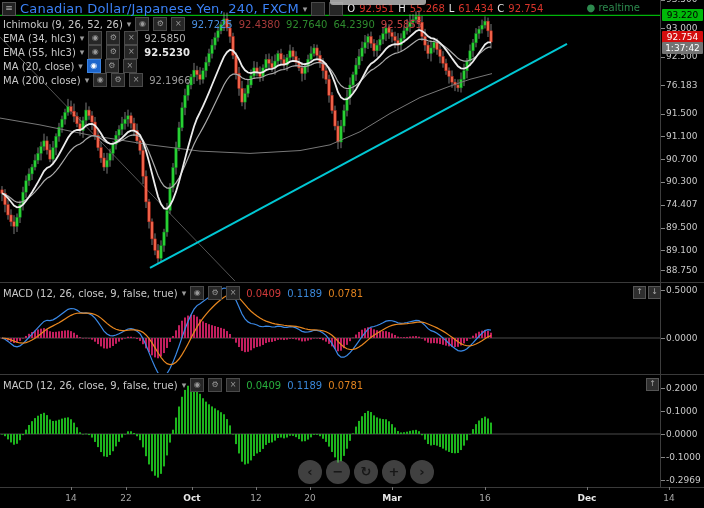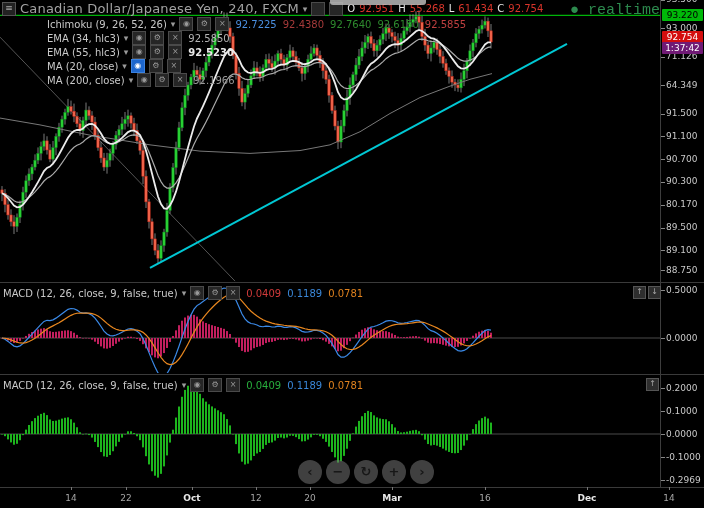--- a/index.html
+++ b/index.html
@@ -4,33 +4,33 @@
 <style>
   html,body{margin:0;padding:0;background:#000;}
   #app{position:relative;width:704px;height:508px;background:#000;overflow:hidden;
        font-family:"DejaVu Sans","Liberation Sans",sans-serif;}
   .abs{position:absolute;}
   svg{position:absolute;display:block;}
   
   #title-row{left:2px;top:1px;height:15px;display:flex;align-items:center;gap:4px;z-index:30;}
   #menu-box{width:12px;height:12px;background:#222;border:1px solid #555;color:#aaa;font-size:9px;
             line-height:11px;text-align:center;}
-  #chart-title{color:#a3a3a3;font-size:13px;letter-spacing:.2px;white-space:nowrap;}
+  #chart-title{color:#3b82f6;font-size:13px;letter-spacing:.2px;white-space:nowrap;}
   .caret{color:#999;font-size:9px;}
   .icon-box{width:12px;height:12px;background:#262626;border:1px solid #4a4a4a;color:#999;
             font-size:8px;line-height:11px;text-align:center;flex:0 0 auto;}
   .icon-box.active{background:#1d66cc;border-color:#3b82e0;color:#fff;}
   #ohlc{display:flex;gap:4px;font-size:10px;align-items:center;}
   #ohlc .k{color:#e8e8e8;}
   #ohlc .v{color:#d8352b;text-align:center;}
-  #legend{left:3px;top:17px;z-index:30;margin-left:44px;}
+  #legend{left:3px;top:17px;z-index:30;}
   .ind-row{display:flex;align-items:center;gap:4px;height:14px;white-space:nowrap;}
   .ind-label{color:#c9c9c9;font-size:10px;}
   .ind-val{font-size:10px;margin-left:2px;}
-  #realtime{right:44px;top:2px;color:#2d8a4e;font-size:15px;z-index:30;font-family:Liberation Mono, monospace;}
+  #realtime{right:64px;top:2px;color:#2d8a4e;font-size:10px;z-index:30;}
   #tooltip-frag{left:330px;top:0;width:96px;height:5px;background:#b9b9b9;opacity:.85;
                 border-radius:0 0 3px 3px;z-index:40;}
   
   #price-axis{left:661px;top:0;width:43px;height:487px;overflow:hidden;z-index:20;}
   .ax-line-v{left:660px;top:0;width:1px;height:487px;background:#3d3d3d;z-index:15;}
   .sep-h{left:0;width:704px;height:1px;background:#3a3a3a;z-index:15;}
   .price-lbl{position:absolute;left:5px;color:#c9c9c9;font-size:9px;}
   .tick{position:absolute;left:0;width:4px;height:1px;background:#888;}
   .badge{position:absolute;left:1px;width:41px;text-align:center;font-size:9px;
          padding:1px 0;border-radius:1px;z-index:25;}
@@ -768,21 +768,21 @@
   <div class="abs" id="legend">
       <div class="ind-row">
         <span class="ind-label">Ichimoku (9, 26, 52, 26)</span>
         <span class="caret">▾</span>
         <span class="icon-box">◉</span>
         <span class="icon-box">⚙</span>
         <span class="icon-box">×</span>
         <span class="ind-val" style="color: rgb(74, 143, 224);">92.7225</span>
         <span class="ind-val" style="color: rgb(166, 58, 58);">92.4380</span>
         <span class="ind-val" style="color: rgb(46, 139, 46);">92.7640</span>
-        <span class="ind-val" style="color: rgb(46, 139, 46);">92.6150</span>
+        <span class="ind-val" style="color: rgb(46, 139, 46);">64.2390</span>
         <span class="ind-val" style="color: rgb(192, 64, 64);">92.5855</span>
       </div>
       <div class="ind-row">
         <span class="ind-label">EMA (34, hlc3)</span>
         <span class="caret">▾</span>
         <span class="icon-box">◉</span>
         <span class="icon-box">⚙</span>
         <span class="icon-box">×</span>
         <span class="ind-val" style="color: rgb(181, 181, 181);">92.5850</span>
       </div>
@@ -836,39 +836,39 @@
       <div class="pane-btn">↑</div>
       <div class="pane-btn">↓</div>
     </div>
   <div id="macd2-btns" class="abs" style="left:646px;top:378px;display:flex;gap:2px">
       <div class="pane-btn">↑</div>
     </div>
 
   <div class="abs" id="price-axis">
     <div class="badge" id="level-badge" style="top: 9.46px; background: rgb(0, 185, 9); color: rgb(0, 0, 0);">93.220</div>
     <div class="badge" id="price-badge" style="top: 31.022px; background: rgb(212, 14, 14); color: rgb(255, 255, 255);">92.754</div>
-    <div class="badge" id="countdown-badge" style="top: 42.022px; background: #701a75; color: rgb(255, 255, 255);">1:37:42</div>
+    <div class="badge" id="countdown-badge" style="top: 42.022px; background: #737373; color: rgb(255, 255, 255);">1:37:42</div>
   <div class="tick" style="top: -0.5px;"></div>
       <div class="price-lbl" style="top: -6px;">93.500</div>
       <div class="tick" style="top: 28px;"></div>
       <div class="price-lbl" style="top: 22.5px;">93.000</div>
       <div class="tick" style="top: 56.5px;"></div>
-      <div class="price-lbl" style="top: 51px;">71.126</div>
+      <div class="price-lbl" style="top: 51px;">92.500</div>
       <div class="tick" style="top: 85px;"></div>
-      <div class="price-lbl" style="top: 79.5px;">64.349</div>
+      <div class="price-lbl" style="top: 79.5px;">76.183</div>
       <div class="tick" style="top: 113.5px;"></div>
       <div class="price-lbl" style="top: 108px;">91.500</div>
       <div class="tick" style="top: 136.3px;"></div>
       <div class="price-lbl" style="top: 130.8px;">91.100</div>
       <div class="tick" style="top: 159.1px;"></div>
       <div class="price-lbl" style="top: 153.6px;">90.700</div>
       <div class="tick" style="top: 181.9px;"></div>
       <div class="price-lbl" style="top: 176.4px;">90.300</div>
       <div class="tick" style="top: 204.7px;"></div>
-      <div class="price-lbl" style="top: 199.2px;">80.170</div>
+      <div class="price-lbl" style="top: 199.2px;">74.407</div>
       <div class="tick" style="top: 227.5px;"></div>
       <div class="price-lbl" style="top: 222px;">89.500</div>
       <div class="tick" style="top: 250.3px;"></div>
       <div class="price-lbl" style="top: 244.8px;">89.100</div>
       <div class="tick" style="top: 270.25px;"></div>
       <div class="price-lbl" style="top: 264.75px; text-align: right;">88.750</div>
       <div class="tick" style="top: 290px;"></div>
       <div class="price-lbl" style="top: 284.5px;">0.5000</div>
       <div class="tick" style="top: 338px;"></div>
       <div class="price-lbl" style="top: 332.5px;">0.0000</div>

